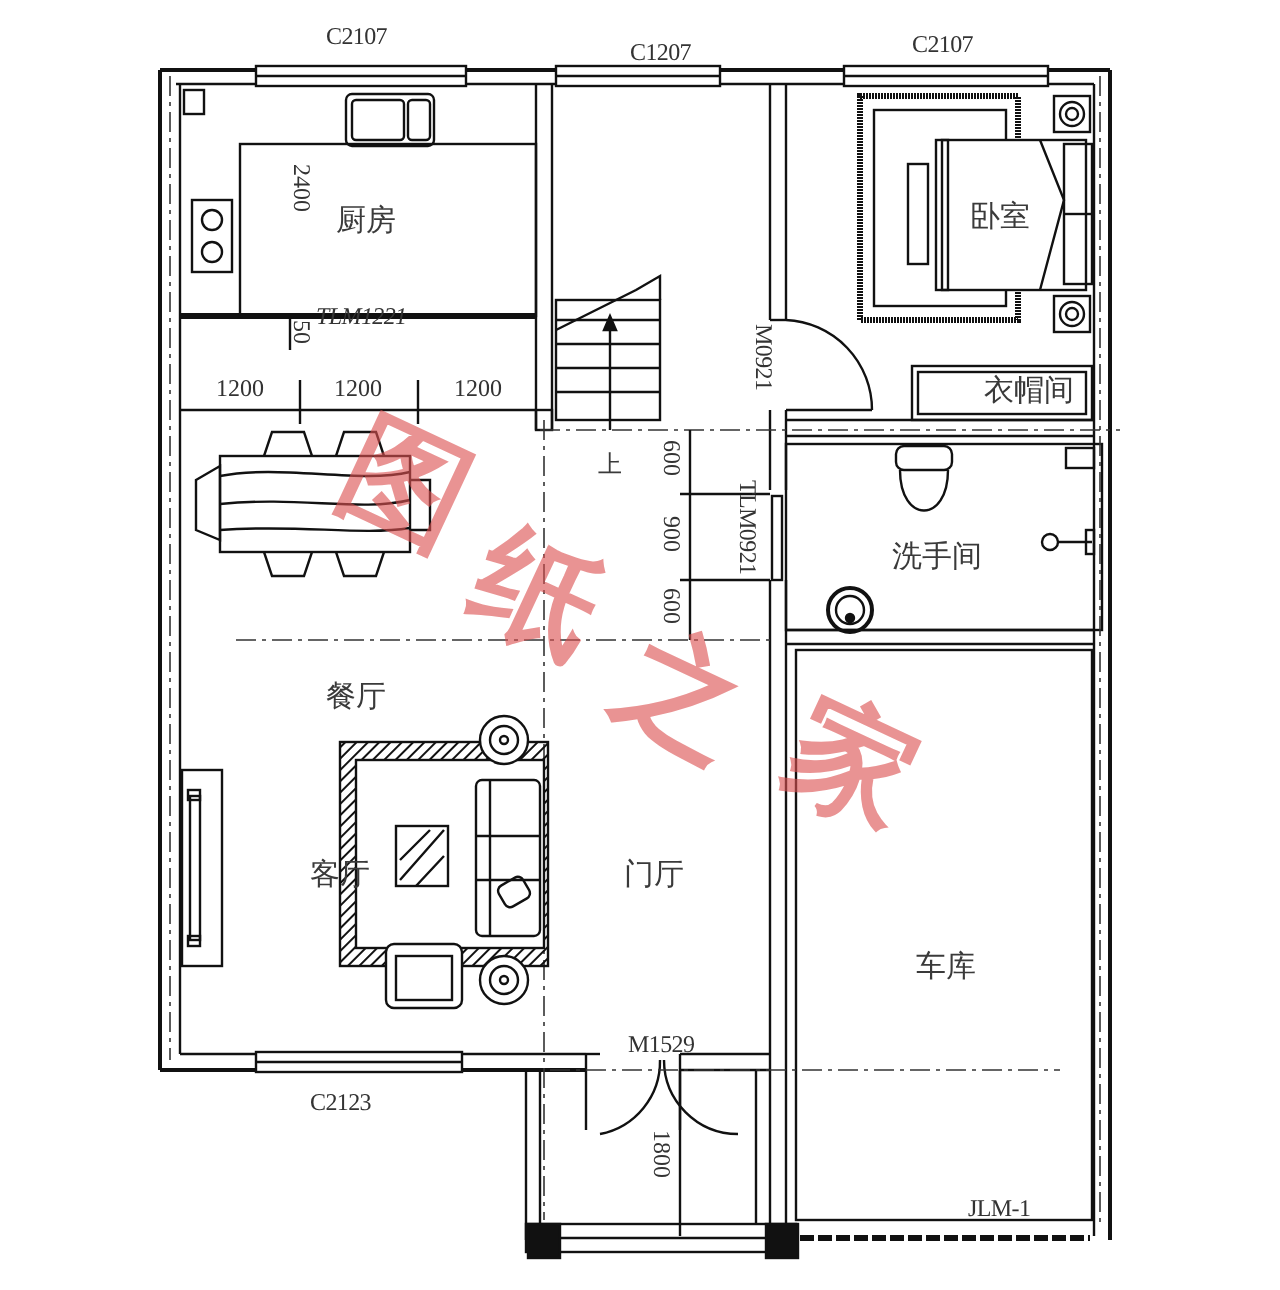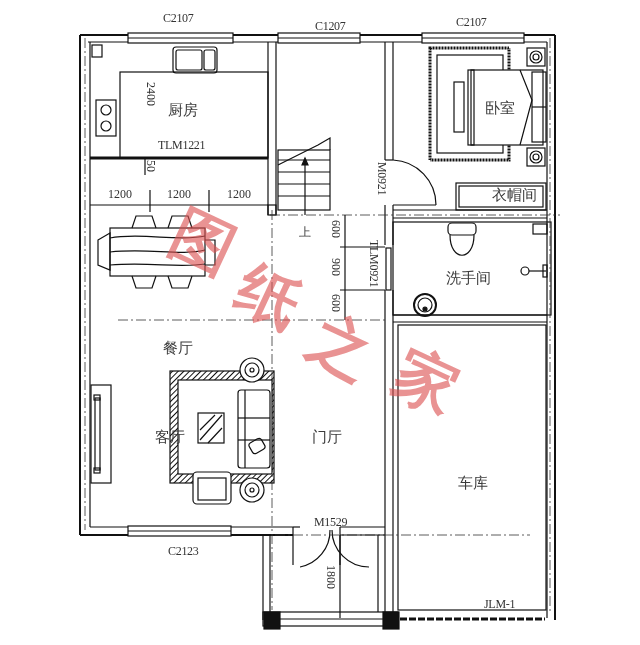--- a/index.html
+++ b/index.html
@@ -188,22 +188,22 @@
         <circle cx="425" cy="309" r="2" fill="#111"></circle>
 
     <rect x="386" y="248" width="5" height="42" fill="#fff"></rect>
   </g>
 </svg>
 
 
 <div class="lbl code" style="left:163px;top:12px;">C2107</div>
 <div class="lbl code" style="left:315px;top:20px;">C1207</div>
 <div class="lbl code" style="left:456px;top:16px;">C2107</div>
-<div class="lbl code" style="left:168px;top:545px;">C2123</div>
-<div class="lbl code" style="left:158px;top:139px;">TLM1221</div>
+<div class="lbl code" style="left:155px;top:545px;">C2123</div>
+<div class="lbl code" style="left:158px;top:152px;font-style:italic;">TLM1221</div>
 <div class="lbl code vert" style="left:388px;top:162px;">M0921</div>
 <div class="lbl code vert" style="left:380px;top:240px;">TLM0921</div>
 <div class="lbl code" style="left:314px;top:516px;">M1529</div>
 <div class="lbl code" style="left:484px;top:598px;">JLM-1</div>
 
 
 <div class="lbl dim vert" style="left:157px;top:82px;">2400</div>
 <div class="lbl dim vert" style="left:157px;top:160px;">50</div>
 <div class="lbl dim" style="left:108px;top:188px;">1200</div>
 <div class="lbl dim" style="left:167px;top:188px;">1200</div>

